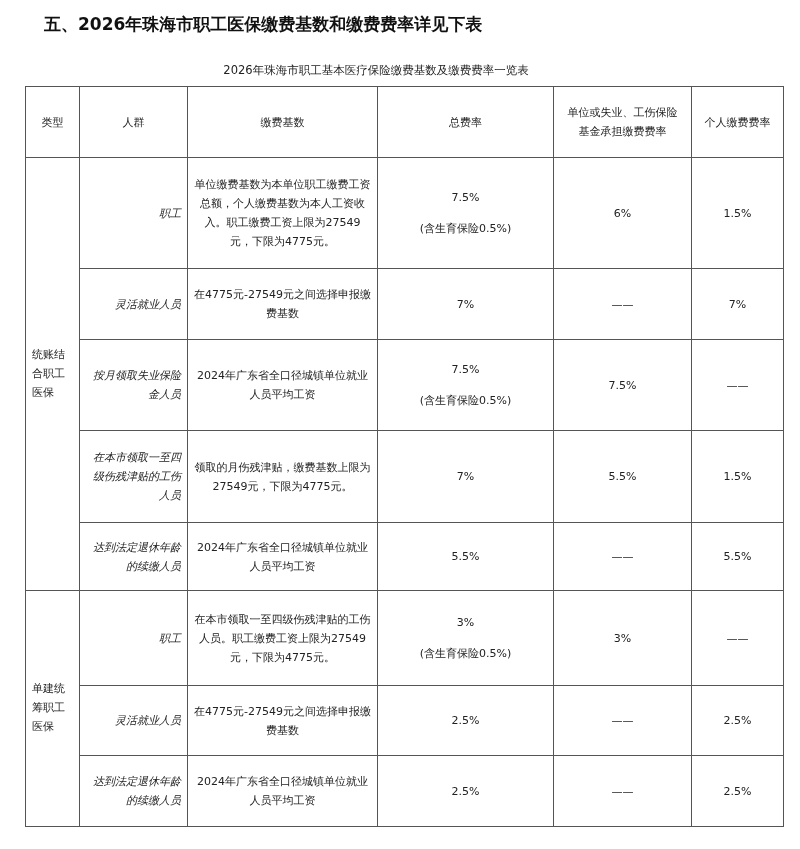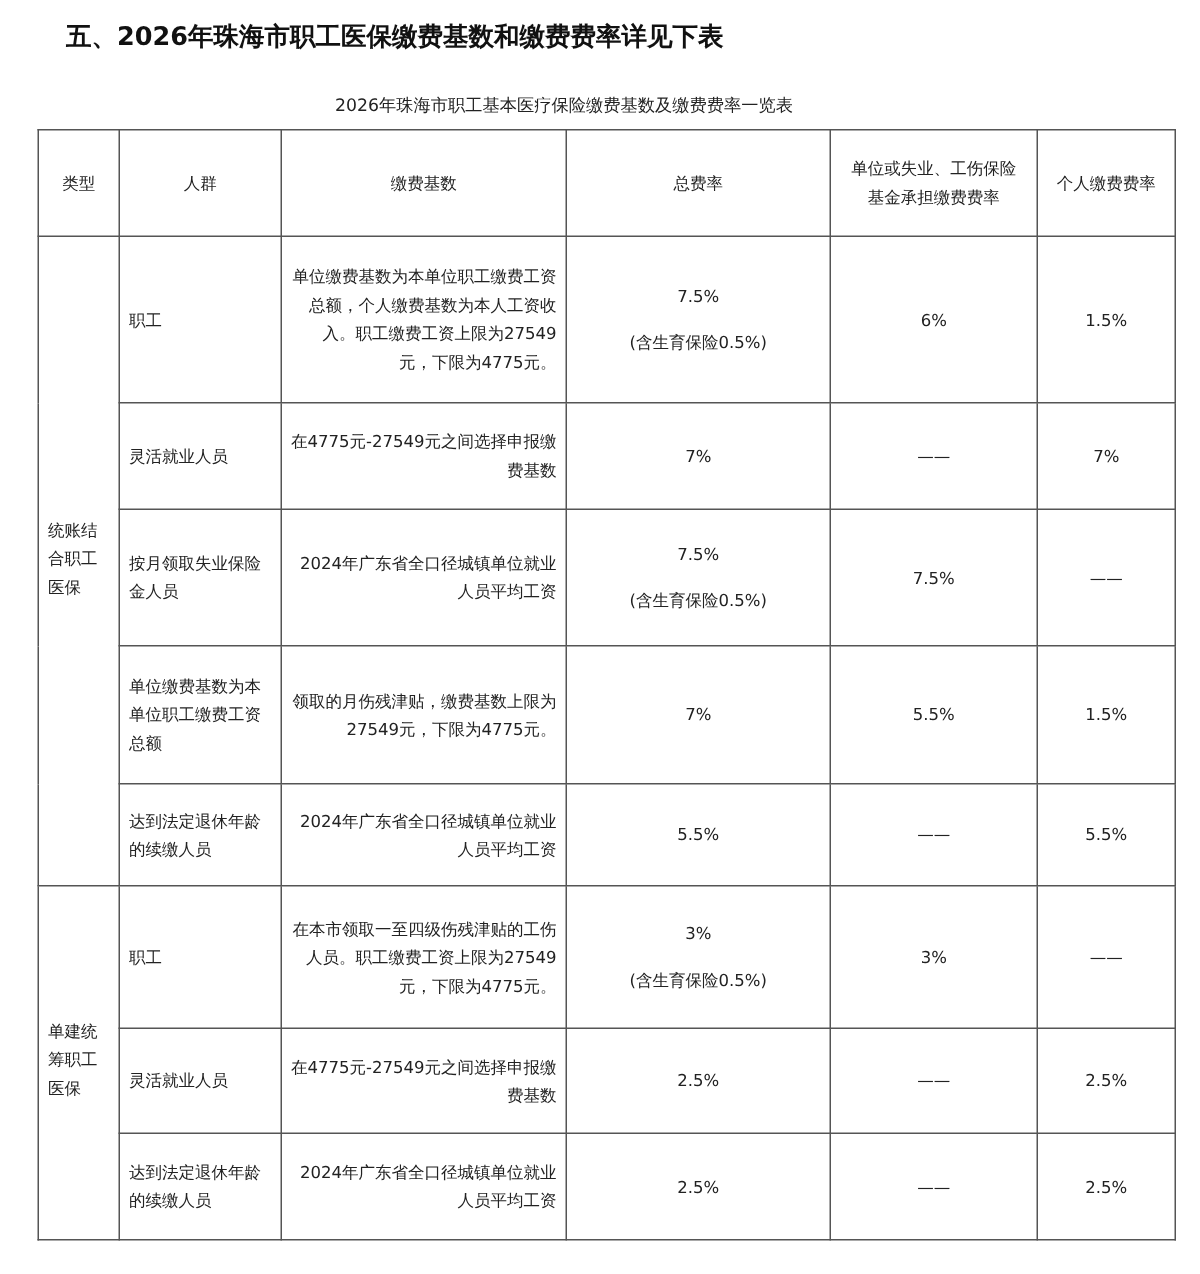--- a/index.html
+++ b/index.html
@@ -21,22 +21,22 @@
     border-collapse: collapse; table-layout: fixed;
     width: 758px;
   }
   table.rates td, table.rates th {
     border: 1.5px solid #555555;
     font-weight: normal; font-size: 11px; line-height: 19px;
     padding: 0 6px; vertical-align: middle; color: #222222;
   }
   table.rates th { text-align: center; }
   td.type-cell { text-align: left; padding-left: 4px; line-height: 22px; font-family: Liberation Mono, monospace; }
-  td.group-cell { text-align: left; padding-left: 7px; line-height: 21px; }
-  td.base-cell { text-align: right; padding-left: 7px; line-height: 22px; }
+  td.group-cell { text-align: right; padding-left: 7px; line-height: 21px; font-style: italic; }
+  td.base-cell { text-align: center; padding-left: 7px; line-height: 22px; }
   td.center { text-align: center; }
   .note { display: block; margin-top: 12px; }
 </style>
 </head>
 <body>
 
 <div class="heading">五、2026年珠海市职工医保缴费基数和缴费费率详见下表</div>
 <div class="table-title">2026年珠海市职工基本医疗保险缴费基数及缴费费率一览表</div>
 
 <table class="rates">
@@ -82,21 +82,21 @@
       <td class="group-cell">按月领取失业保险金人员</td>
       <td class="base-cell">2024年广东省全口径城镇单位就业人员平均工资</td>
       <td class="center">
         <span>7.5%</span>
         <span class="note">(含生育保险0.5%)</span>
       </td>
       <td class="center">7.5%</td>
       <td class="center">——</td>
     </tr>
     <tr style="height:92px">
-      <td class="group-cell">单位缴费基数为本单位职工缴费工资总额</td>
+      <td class="group-cell">在本市领取一至四级伤残津贴的工伤人员</td>
       <td class="base-cell">领取的月伤残津贴，缴费基数上限为27549元，下限为4775元。</td>
       <td class="center">7%</td>
       <td class="center">5.5%</td>
       <td class="center">1.5%</td>
     </tr>
     <tr style="height:68px">
       <td class="group-cell">达到法定退休年龄的续缴人员</td>
       <td class="base-cell">2024年广东省全口径城镇单位就业人员平均工资</td>
       <td class="center">5.5%</td>
       <td class="center">——</td>

